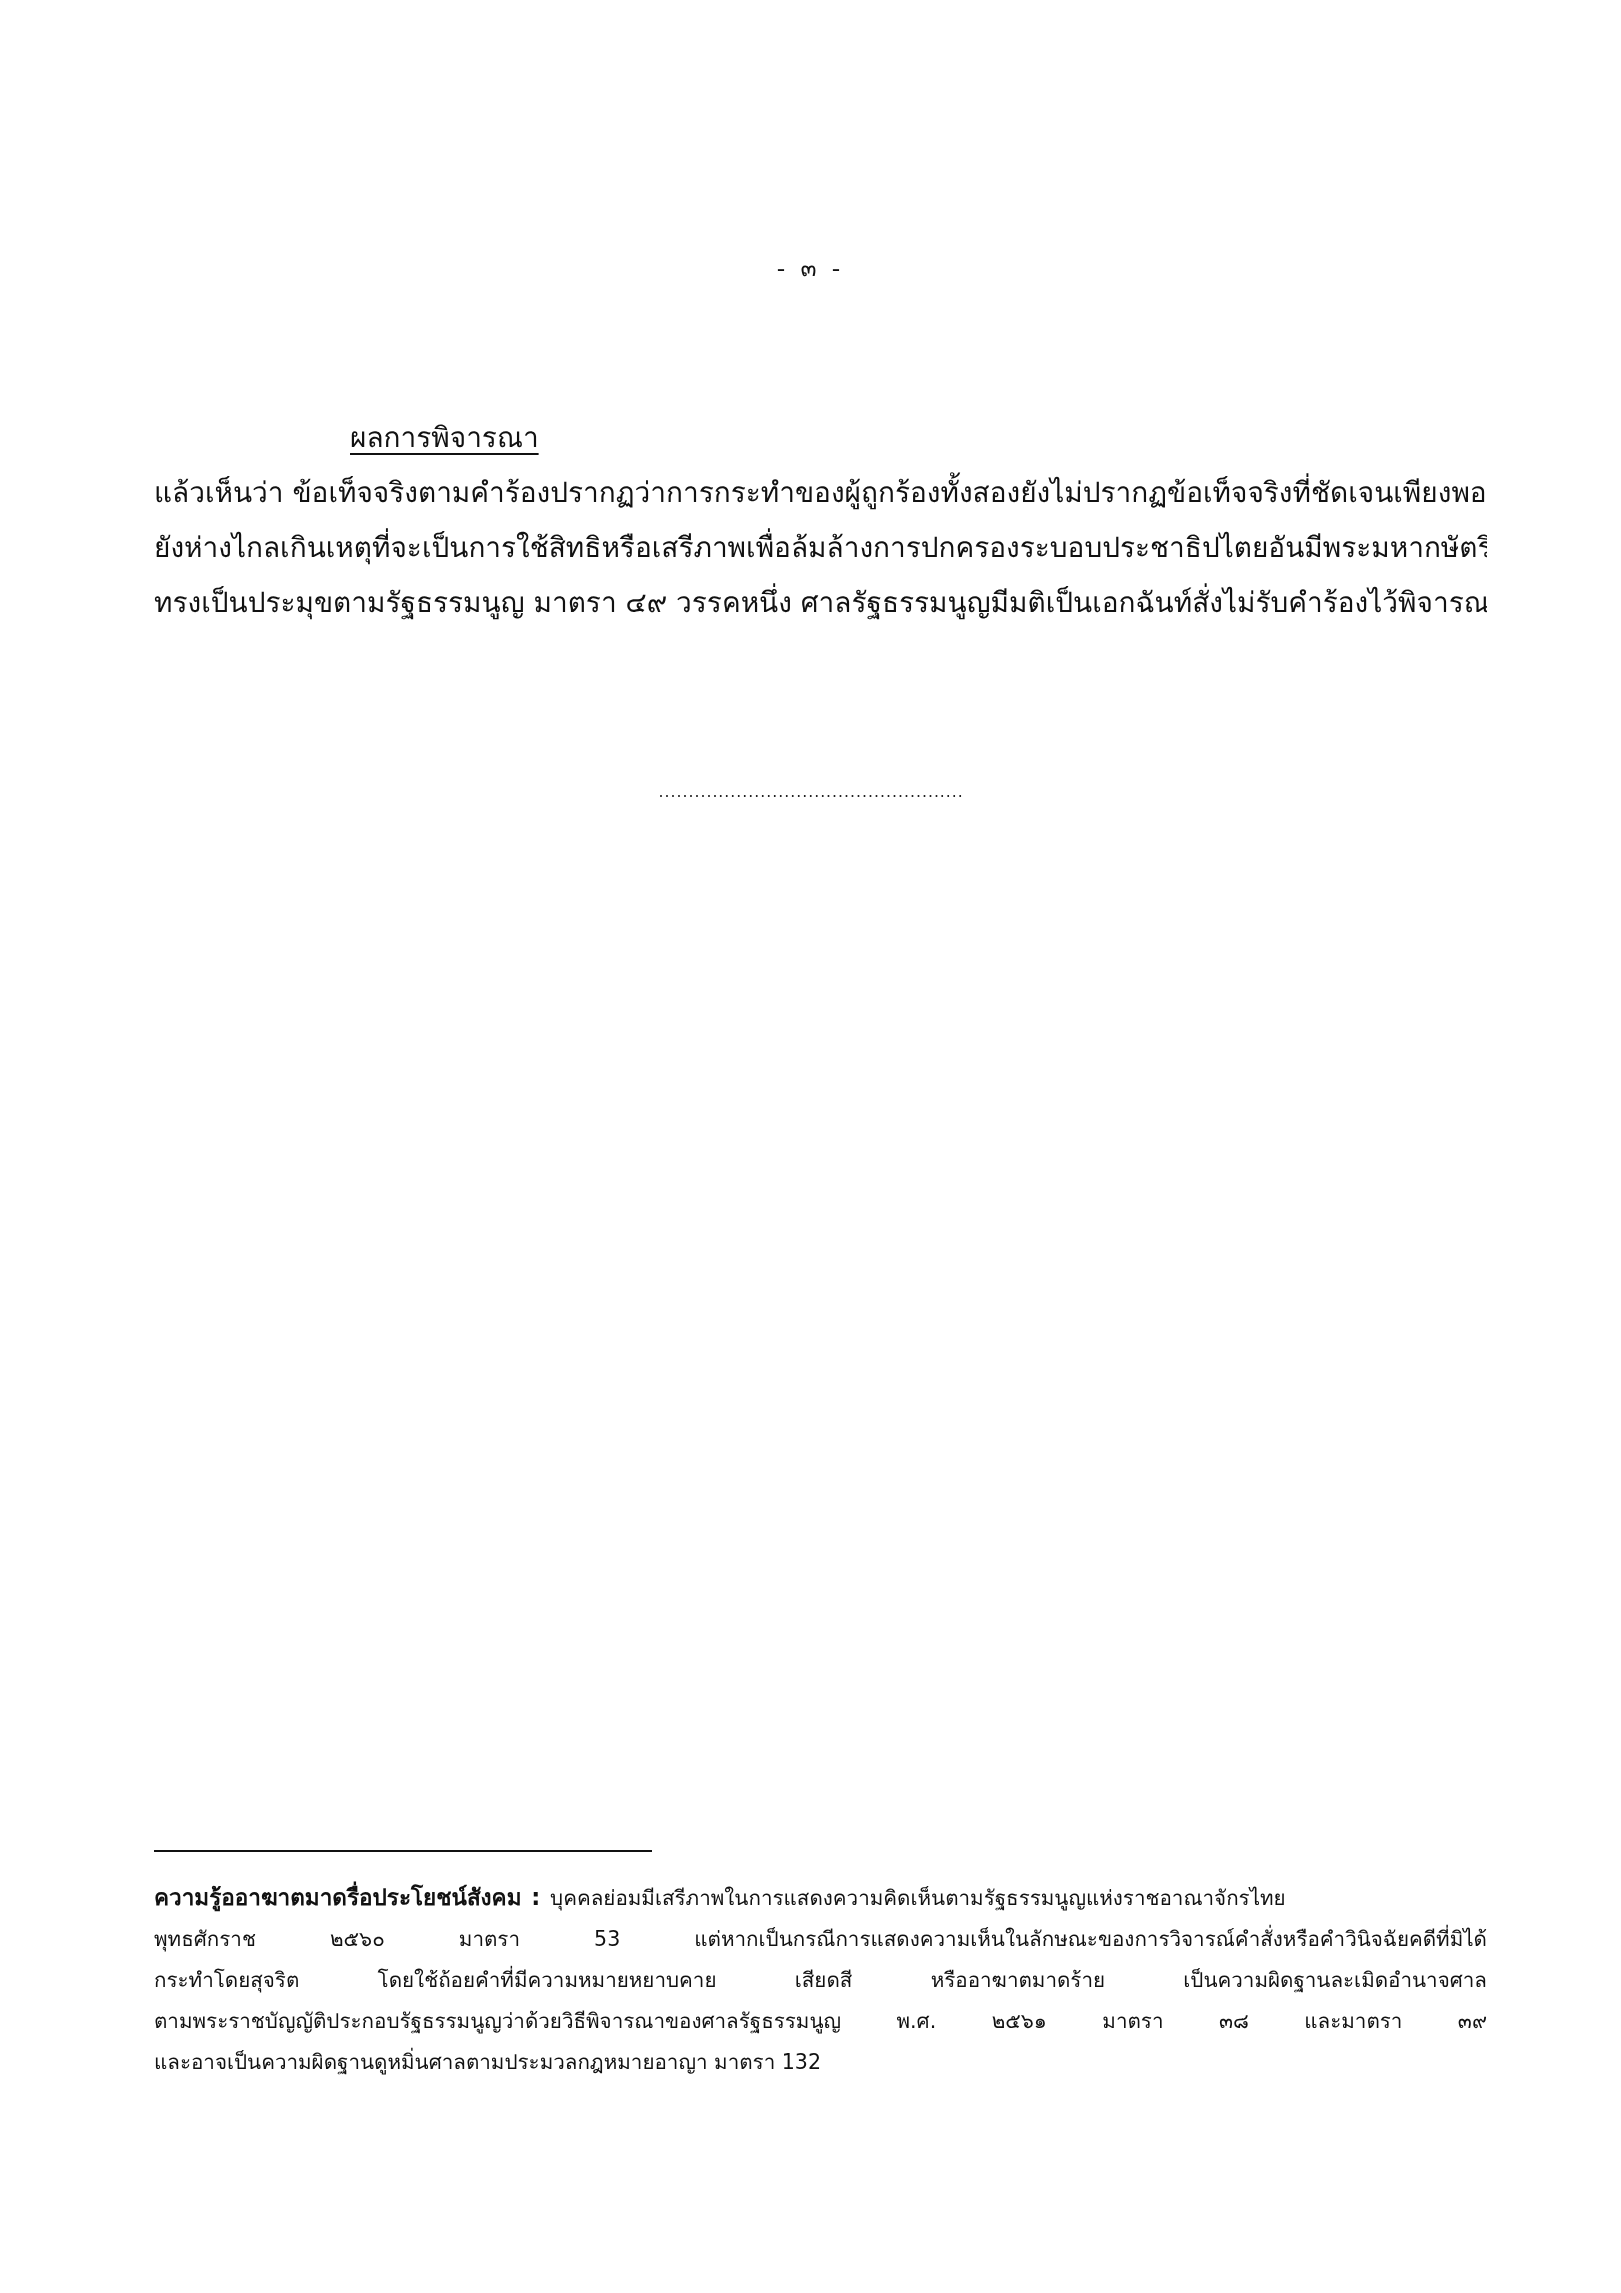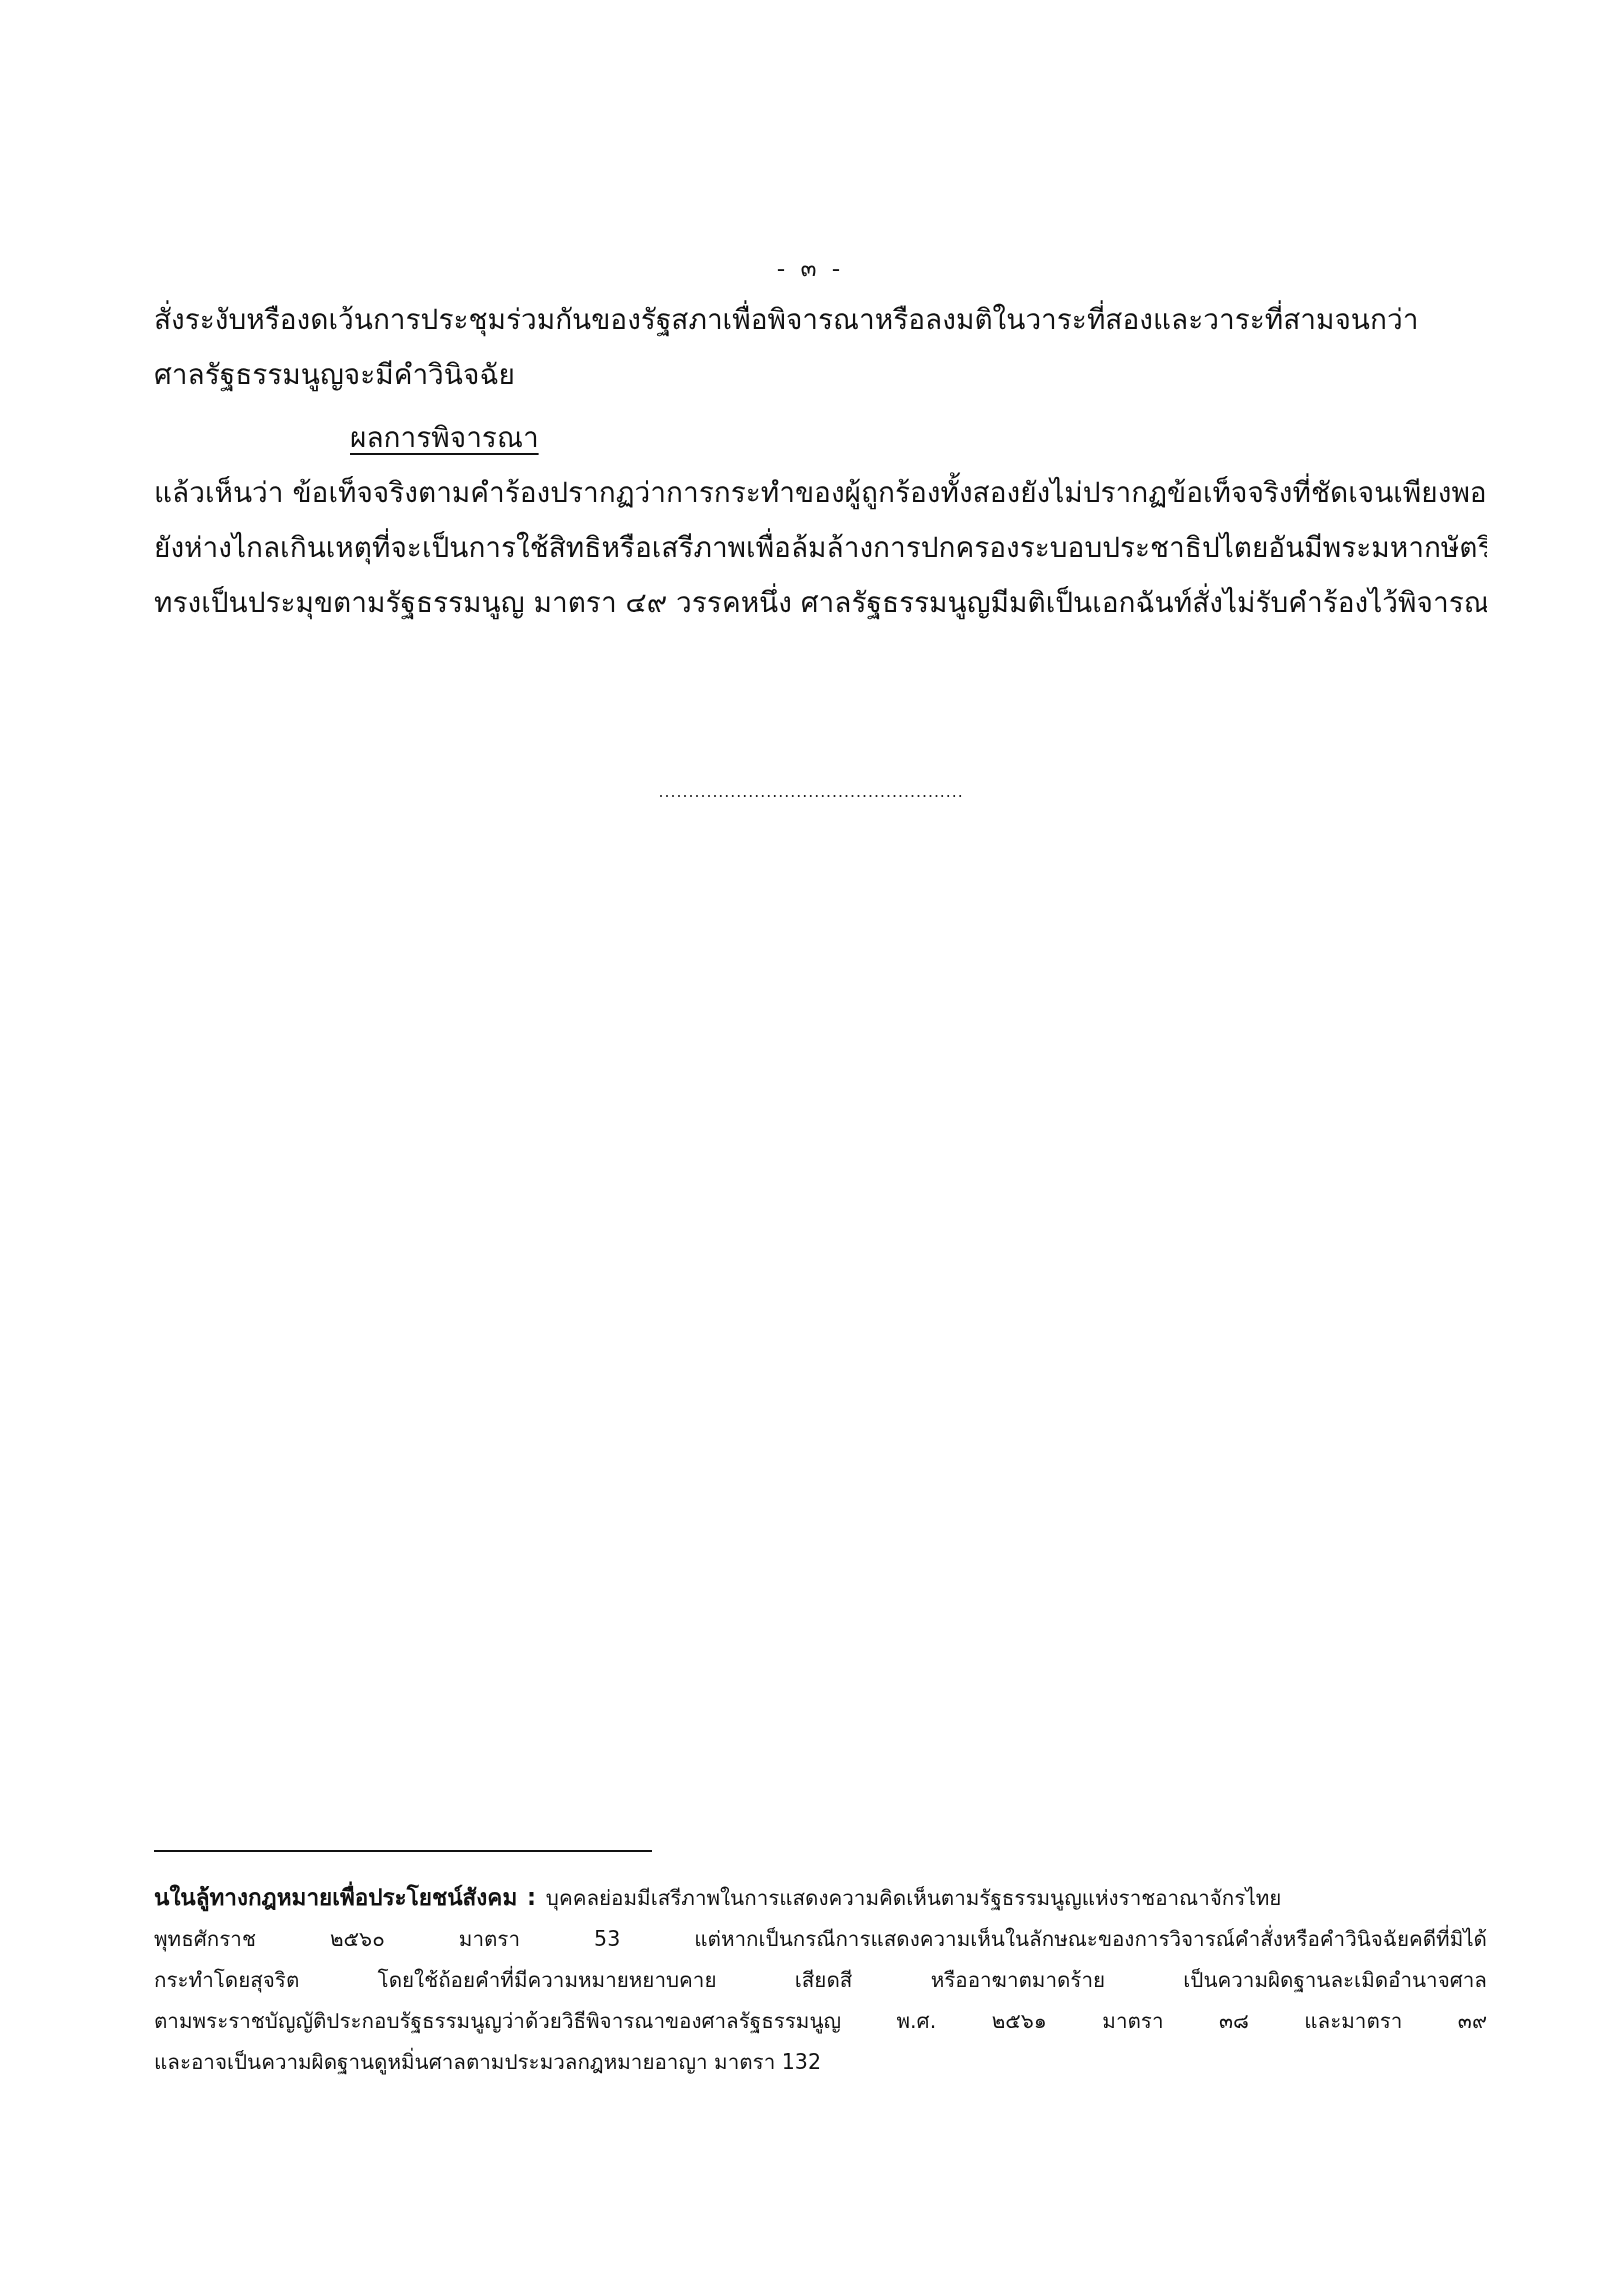--- a/index.html
+++ b/index.html
@@ -122,41 +122,37 @@
       padding: 0 9.8px;
     }
   </style>
 </head>
 <body>
 
 <div class="page">
 
   <div class="page-number">- ๓ -</div>
 
-  <div class="body-text para-cont">
-    <span class="line">สั่งระงับหรืองดเว้นการประชุมร่วมกันของรัฐสภาเพื่อพิจารณาหรือลงมติในวาระที่สองและวาระที่สามจนกว่า</span>
-    <span class="line last">ศาลรัฐธรรมนูญจะมีคำวินิจฉัย</span>
-  </div>
 
   <div class="heading">ผลการพิจารณา</div>
 
   <div class="body-text para-main">
     <span class="line">แล้วเห็นว่า  ข้อเท็จจริงตามคำร้องปรากฏว่าการกระทำของผู้ถูกร้องทั้งสองยังไม่ปรากฏข้อเท็จจริงที่ชัดเจนเพียงพอและ</span>
     <span class="line">ยังห่างไกลเกินเหตุที่จะเป็นการใช้สิทธิหรือเสรีภาพเพื่อล้มล้างการปกครองระบอบประชาธิปไตยอันมีพระมหากษัตริย์</span>
     <span class="line">ทรงเป็นประมุขตามรัฐธรรมนูญ  มาตรา  ๔๙  วรรคหนึ่ง ศาลรัฐธรรมนูญมีมติเป็นเอกฉันท์สั่งไม่รับคำร้องไว้พิจารณา</span>
   </div>
 
   <div class="end-dots">
     <span>..........................................................................</span>
   </div>
 
   <div class="footnote-rule"></div>
 
   <div class="footnote">
-    <span class="fn-line"><span class="fn-title">นในลู้ทางกฎหมายเพื่อประโยชน์สังคม</span><span class="fn-sep">:</span><span>บุคคลย่อมมีเสรีภาพในการแสดงความคิดเห็นตามรัฐธรรมนูญแห่งราชอาณาจักรไทย</span></span>
+    <span class="fn-line"><span class="fn-title">ความรู้ออาฆาตมาดรื่อประโยชน์สังคม</span><span class="fn-sep">:</span><span>บุคคลย่อมมีเสรีภาพในการแสดงความคิดเห็นตามรัฐธรรมนูญแห่งราชอาณาจักรไทย</span></span>
     <span class="fn-line">พุทธศักราช ๒๕๖๐ มาตรา 53 แต่หากเป็นกรณีการแสดงความเห็นในลักษณะของการวิจารณ์คำสั่งหรือคำวินิจฉัยคดีที่มิได้</span>
     <span class="fn-line">กระทำโดยสุจริต โดยใช้ถ้อยคำที่มีความหมายหยาบคาย เสียดสี หรืออาฆาตมาดร้าย เป็นความผิดฐานละเมิดอำนาจศาล</span>
     <span class="fn-line">ตามพระราชบัญญัติประกอบรัฐธรรมนูญว่าด้วยวิธีพิจารณาของศาลรัฐธรรมนูญ พ.ศ. ๒๕๖๑ มาตรา ๓๘ และมาตรา ๓๙</span>
     <span class="fn-line last">และอาจเป็นความผิดฐานดูหมิ่นศาลตามประมวลกฎหมายอาญา มาตรา 132</span>
   </div>
 
 </div>
 
 
 </body></html>

